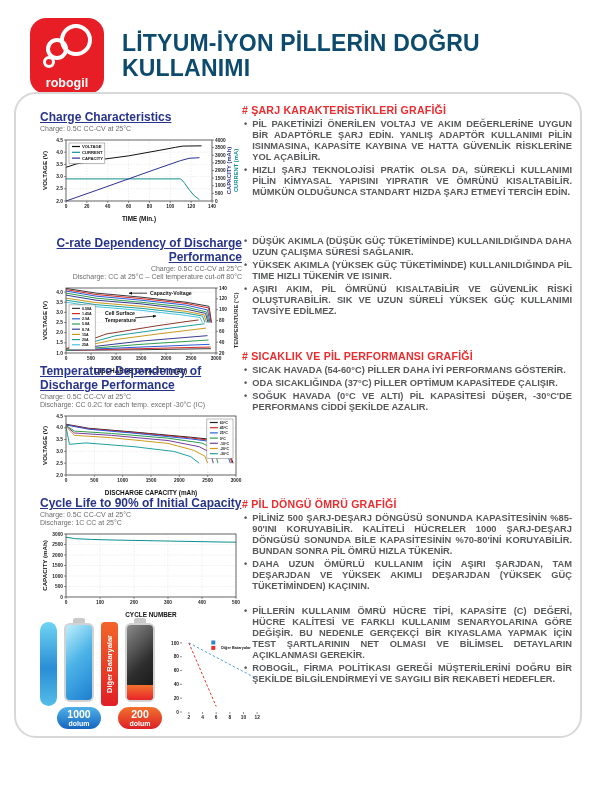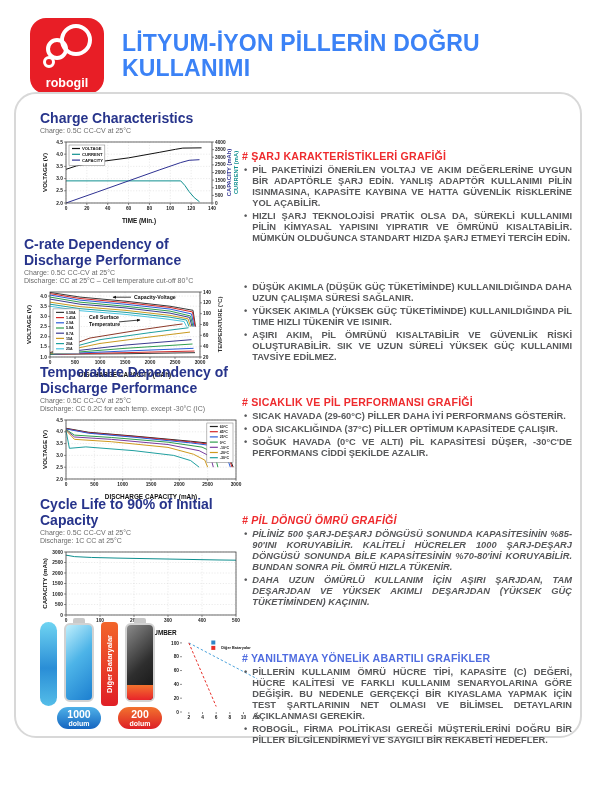--- a/index.html
+++ b/index.html
@@ -2,33 +2,33 @@
 <html><head>
 <meta charset="utf-8">
 <style>
   html,body{margin:0;padding:0;}
   body{width:600px;height:800px;background:#ffffff;font-family:"Liberation Sans",sans-serif;}
   .page{position:relative;width:600px;height:800px;background:#fff;overflow:hidden;}
 
   
   .header{position:absolute;left:30px;top:18px;display:flex;align-items:center;gap:18px;}
   .logo{width:74px;height:76px;background:#e81e26;border-radius:16px;display:flex;flex-direction:column;align-items:center;justify-content:center;}
-  .title{color:#3b82f6;font-weight:800;font-size:23px;line-height:1.08;letter-spacing:.2px;}
+  .title{color:#0c4a6e;font-weight:800;font-size:23px;line-height:1.08;letter-spacing:.2px;}
 
   
   .card{position:absolute;left:14px;top:92px;width:568px;height:646px;border:2px solid #d8d8d8;border-radius:22px;background:#fff;box-sizing:border-box;}
 
   
   .chart-block{position:absolute;width:202px;}
-  .chart-title{font-size:14px;font-weight:700;color:#27348b;margin-bottom:1px;}
+  .chart-title{font-size:12px;font-weight:700;color:#27348b;margin-bottom:1px;text-decoration:underline;}
   .chart-sub{font-size:7px;color:#6b6b6b;line-height:1.15;}
   .chart-svg{display:block;margin-top:2px;}
 
   
-  .section{position:absolute;left:226px;width:330px;margin-top:46px;}
+  .section{position:absolute;left:226px;width:330px;}
   .sec-head{font-size:10.6px;font-weight:800;letter-spacing:.2px;margin-bottom:3px;}
   .sec-head.red{color:#ee2b2e;}
   .sec-head.blue{color:#4f6ce0;}
   ul.bullets{list-style:none;margin:0;padding:0;}
   ul.bullets li{display:flex;font-size:9.3px;font-weight:700;color:#57585a;line-height:1.18;margin-bottom:2px;}
   ul.bullets li .dot{margin:0 5px 0 2px;}
   ul.bullets li .txt{text-align:justify;flex:1;}
 
   
   .battery-wrap{position:absolute;left:24px;top:524px;width:210px;height:112px;display:flex;align-items:flex-start;}
@@ -155,21 +155,21 @@
           <rect x="29" y="8" width="35.832" height="20.400000000000002" fill="#fff" stroke="#777" stroke-width="0.5"></rect>
           <line x1="32" x2="40" y1="11.5" y2="11.5" stroke="#111111" stroke-width="1.2"></line>
           <text x="42" y="12.9" font-size="4.2" font-weight="700" fill="#111">VOLTAGE</text>
           <line x1="32" x2="40" y1="17.3" y2="17.3" stroke="#0f8f8f" stroke-width="1.2"></line>
           <text x="42" y="18.7" font-size="4.2" font-weight="700" fill="#111">CURRENT</text>
           <line x1="32" x2="40" y1="23.1" y2="23.1" stroke="#2e3192" stroke-width="1.2"></line>
           <text x="42" y="24.5" font-size="4.2" font-weight="700" fill="#111">CAPACITY</text>
         </svg>
       </div>
 
-    <div class="chart-block" style="left:8px;top:142px;">
+    <div class="chart-block" style="left:24px;top:142px;text-align:right;">
         <div class="chart-title">C-rate Dependency of Discharge Performance</div>
         <div class="chart-sub">Charge: 0.5C CC-CV at 25°C</div>
         <div class="chart-sub">Discharge: CC at 25°C – Cell temperature cut-off 80°C</div>
         <svg width="202" height="92" viewBox="0 0 202 92" class="chart-svg">
           <defs>
             <marker id="arr1" markerWidth="5" markerHeight="5" refX="4" refY="2" orient="auto">
               <path d="M0,0 L4.5,2 L0,4 z" fill="#111"></path>
             </marker>
           </defs>
           <line x1="26" x2="176" y1="70" y2="70" stroke="#cccccc" stroke-width="0.4" stroke-dasharray="1.2,1.6"></line>
@@ -510,57 +510,56 @@
             <span class="txt">AŞIRI AKIM, PİL ÖMRÜNÜ KISALTABİLİR VE GÜVENLİK RİSKİ OLUŞTURABİLİR. SIK VE UZUN SÜRELİ YÜKSEK GÜÇ KULLANIMI TAVSİYE EDİLMEZ.</span>
           </li>
         </ul>
     </div>
 
     <div class="section" style="top:256px;">
       <div class="sec-head red">#  SICAKLIK VE PİL PERFORMANSI GRAFİĞİ</div>
       <ul class="bullets">
           <li>
             <span class="dot">•</span>
-            <span class="txt">SICAK HAVADA (29-60°C) PİLLER DAHA İYİ PERFORMANS GÖSTERİR.</span>
+            <span class="txt">SICAK HAVADA (54-60°C) PİLLER DAHA İYİ PERFORMANS GÖSTERİR.</span>
           </li>
           <li>
             <span class="dot">•</span>
             <span class="txt">ODA SICAKLIĞINDA (37°C) PİLLER OPTİMUM KAPASİTEDE ÇALIŞIR.</span>
           </li>
           <li>
             <span class="dot">•</span>
             <span class="txt">SOĞUK HAVADA (0°C VE ALTI) PİL KAPASİTESİ DÜŞER, -30°C'DE PERFORMANS CİDDİ ŞEKİLDE AZALIR.</span>
           </li>
         </ul>
     </div>
 
-    <div class="section" style="top:374px;font-style:italic;">
+    <div class="section" style="top:404px;">
       <div class="sec-head red">#  PİL DÖNGÜ ÖMRÜ GRAFİĞİ</div>
       <ul class="bullets">
           <li>
             <span class="dot">•</span>
             <span class="txt">PİLİNİZ 500 ŞARJ-DEŞARJ DÖNGÜSÜ SONUNDA KAPASİTESİNİN %85-90'INI KORUYABİLİR. KALİTELİ HÜCRELER 1000 ŞARJ-DEŞARJ DÖNGÜSÜ SONUNDA BİLE KAPASİTESİNİN %70-80'İNİ KORUYABİLİR. BUNDAN SONRA PİL ÖMRÜ HIZLA TÜKENİR.</span>
           </li>
           <li>
             <span class="dot">•</span>
             <span class="txt">DAHA UZUN ÖMÜRLÜ KULLANIM İÇİN AŞIRI ŞARJDAN, TAM DEŞARJDAN VE YÜKSEK AKIMLI DEŞARJDAN (YÜKSEK GÜÇ TÜKETİMİNDEN) KAÇININ.</span>
           </li>
         </ul>
     </div>
 
     <div class="section" style="top:512px;">
-      <div class="sec-head blue">#  YANILTMAYA YÖNELİK ABARTILI GRAFİKLER</div>
       <ul class="bullets">
           <li>
             <span class="dot">•</span>
             <span class="txt">PİLLERİN KULLANIM ÖMRÜ HÜCRE TİPİ, KAPASİTE (C) DEĞERİ, HÜCRE KALİTESİ VE FARKLI KULLANIM SENARYOLARINA GÖRE DEĞİŞİR. BU NEDENLE GERÇEKÇİ BİR KIYASLAMA YAPMAK İÇİN TEST ŞARTLARININ NET OLMASI VE BİLİMSEL DETAYLARIN AÇIKLANMASI GEREKİR.</span>
           </li>
           <li>
             <span class="dot">•</span>
-            <span class="txt">ROBOGİL, FİRMA POLİTİKASI GEREĞİ MÜŞTERİLERİNİ DOĞRU BİR PİLLER BİLGİLENDİRMEYİ VE SAYGILI BİR REKABETİ HEDEFLER.</span>
+            <span class="txt">ROBOGİL, FİRMA POLİTİKASI GEREĞİ MÜŞTERİLERİNİ DOĞRU BİR ŞEKİLDE BİLGİLENDİRMEYİ VE SAYGILI BİR REKABETİ HEDEFLER.</span>
           </li>
         </ul>
     </div>
 
   </div>
 
 
 </div>
 
 </body></html>

